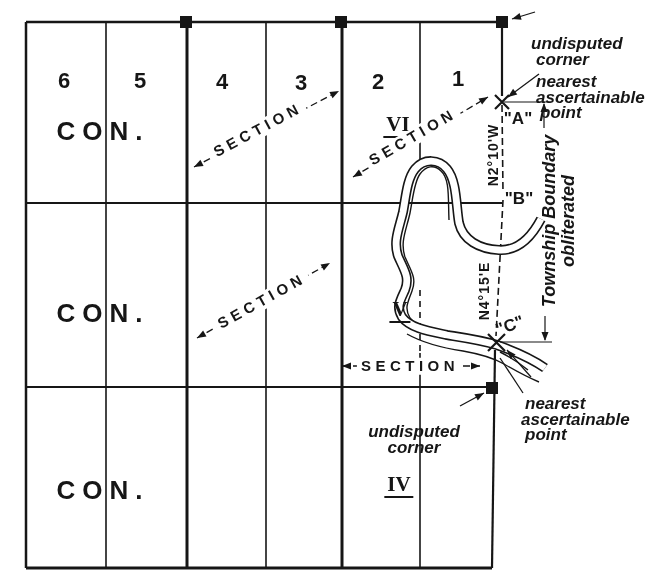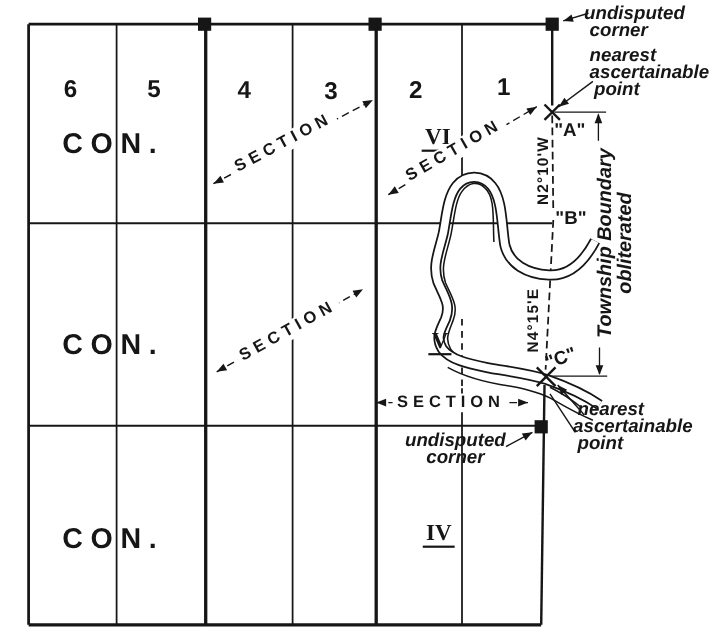--- a/index.html
+++ b/index.html
@@ -12,21 +12,21 @@
   .roman{font-family:"Liberation Serif",serif;font-size:21px;font-weight:700;
          border-bottom:2.5px solid #161616;padding:0 3px 1px 3px;line-height:1;margin-left:24px;}
   .seclbl{font-size:15px;font-weight:700;letter-spacing:4.5px;background:#fff;padding:0 4px;line-height:1.1;}
   .r28{transform:translate(-50%,-50%) rotate(-28deg);}
   .r29{transform:translate(-50%,-50%) rotate(-29deg);}
   .r30{transform:translate(-50%,-50%) rotate(-30deg);}
   .bearing{font-size:14px;font-weight:700;letter-spacing:1px;
            transform:translate(-50%,-50%) rotate(-90deg);}
   .pt{font-size:17px;font-weight:700;}
   .r20{transform:translate(-50%,-50%) rotate(-20deg);}
-  .anno{font-size:17px;font-weight:700;font-style:italic;line-height:15.5px;transform:none;}
+  .anno{font-size:17px;font-weight:700;font-style:italic;line-height:15.5px;transform:none;margin-top:32px;}
   .township{transform:translate(-50%,-50%) rotate(-90deg);text-align:center;
             font-size:18px;font-weight:700;font-style:italic;line-height:19px;}
 </style>
 </head>
 <body>
 
 <div class="stage">
 
   <svg width="658" height="585" viewBox="0 0 658 585">
     <g stroke="#161616" fill="none" stroke-linecap="butt">

